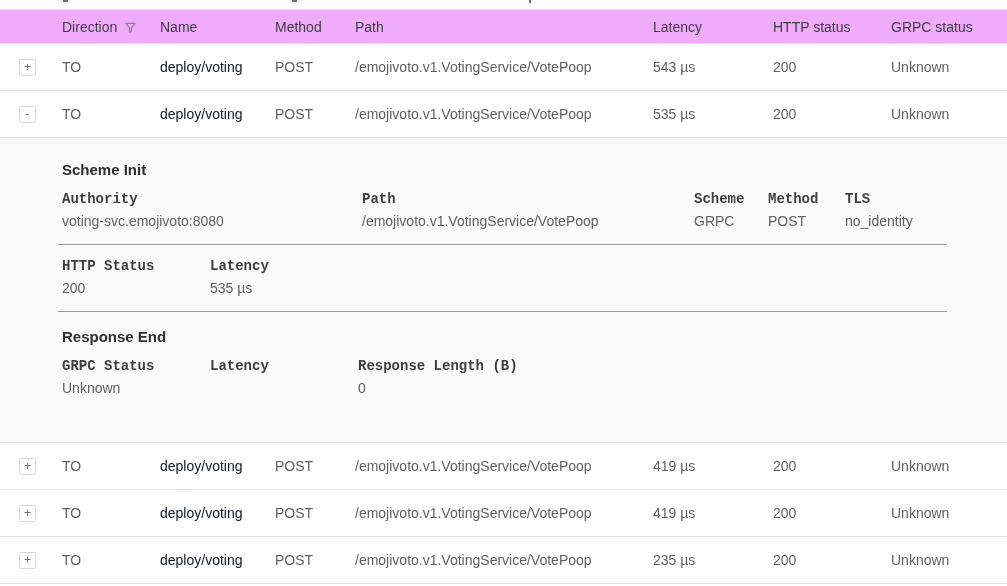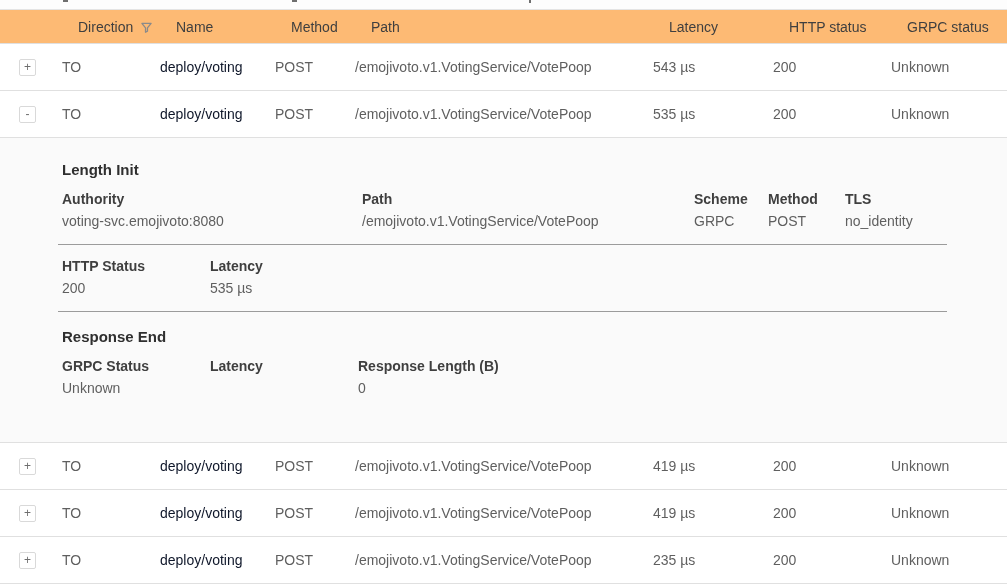--- a/index.html
+++ b/index.html
@@ -18,21 +18,21 @@
 
   .tap-table { border-top: 1px solid #e4e4e4; }
 
   .trow, .thead {
     display: grid;
     grid-template-columns: 62px 98px 115px 80px 298px 120px 118px 1fr;
     align-items: center;
     border-bottom: 1px solid #e0e0e0;
     background: #ffffff;
   }
-  .thead { height: 34px; background: #fdba74; padding-left: 16px; }
+  .thead { height: 34px; background: #f0abfc; }
   .trow  { height: 47px; }
   .cell  { font-size: 14px; color: #5f5f5f; white-space: nowrap; overflow: hidden; }
   .thead .cell { color: #3f3f3f; font-weight: 500; }
   .dir-head { display: flex; align-items: center; gap: 7px; }
   .filter-icon { display: inline-flex; margin-top: 2px; }
 
   .exp-cell { display: flex; justify-content: flex-start; padding-left: 19px; }
   .expander {
     width: 17px; height: 17px;
     border: 1px solid #d9d9d9; border-radius: 2px;
@@ -49,21 +49,21 @@
     padding: 0 62px; overflow: hidden;
   }
   .section-title { font-size: 15px; font-weight: bold; color: #2f2f2f; }
   .t-req { padding-top: 23px; }
   .t-resi { padding-top: 18px; }
   .t-rese { padding-top: 16px; }
   .fields { display: grid; margin-top: 13px; }
   .g-req  { grid-template-columns: 300px 332px 74px 77px 1fr; }
   .g-resi { grid-template-columns: 148px 1fr; }
   .g-rese { grid-template-columns: 148px 148px 1fr; }
-  .f-label { font-size: 14px; font-weight: bold; color: #3f3f3f; white-space: nowrap; }
+  .f-label { font-size: 14px; font-weight: bold; color: #3f3f3f; white-space: nowrap; font-family: Liberation Mono, monospace; }
   .f-value { font-size: 14px; color: #5f5f5f; margin-top: 6px; white-space: nowrap; }
   .section-divider {
     height: 0; border-bottom: 1px solid #9b9b9b;
     margin-top: 15px; margin-left: -4px; width: 889px;
   }
 </style>
 </head>
 <body>
 
 <div class="top-strip">
@@ -113,21 +113,21 @@
     <div class="cell"><a class="link">deploy/voting</a></div>
     <div class="cell">POST</div>
     <div class="cell">/emojivoto.v1.VotingService/VotePoop</div>
     <div class="cell">535 µs</div>
     <div class="cell">200</div>
     <div class="cell">Unknown</div>
   </div>
 
   <div class="expanded-panel">
 
-    <div class="section-title t-req">Length Init</div>
+    <div class="section-title t-req">Scheme Init</div>
     <div class="fields g-req">
       <div>
         <div class="f-label">Authority</div>
         <div class="f-value">voting-svc.emojivoto:8080</div>
       </div>
       <div>
         <div class="f-label">Path</div>
         <div class="f-value">/emojivoto.v1.VotingService/VotePoop</div>
       </div>
       <div>

